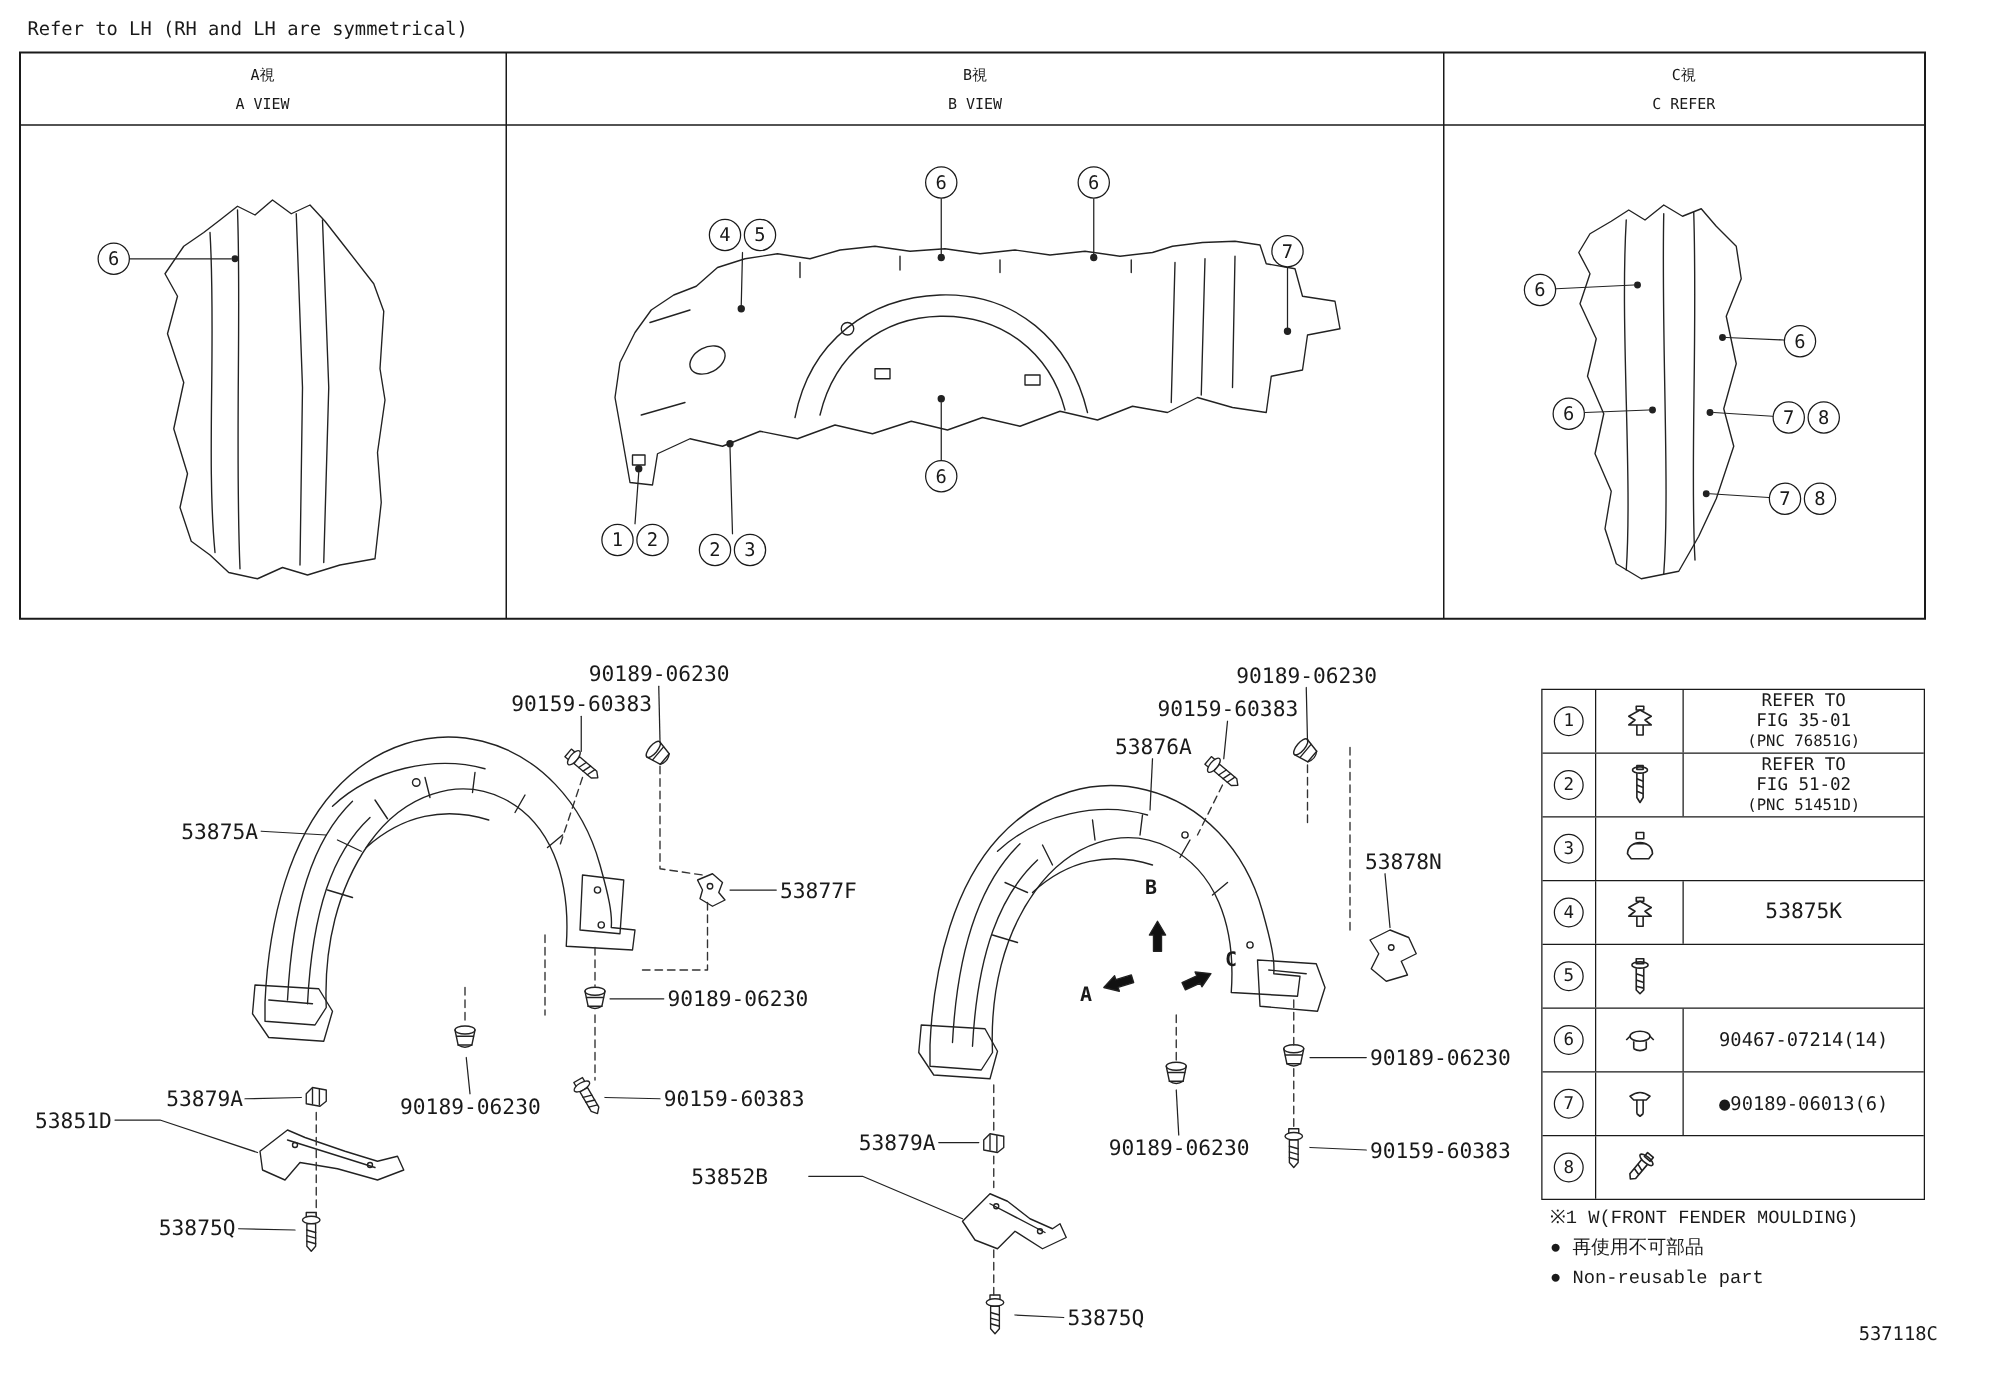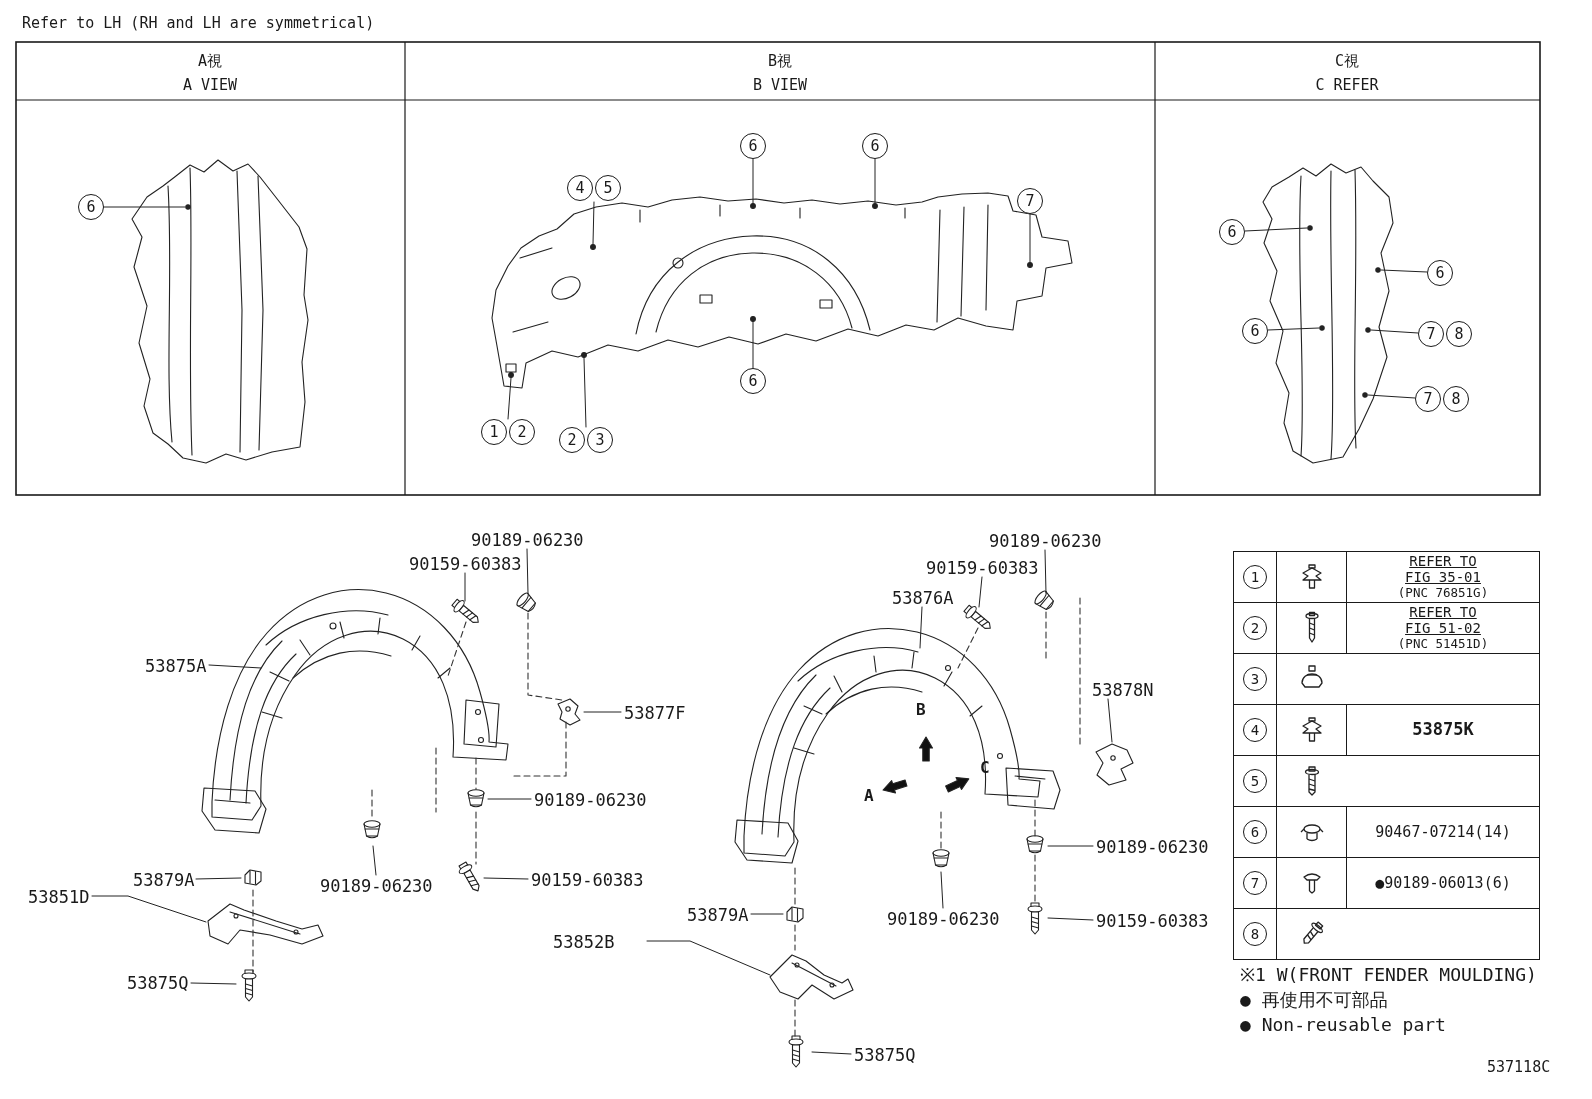--- a/index.html
+++ b/index.html
@@ -1,36 +1,36 @@
 <!DOCTYPE html>
 <html><head>
 <meta charset="utf-8">
 <style>
   html,body{margin:0;padding:0;background:#fff;}
   .stage{position:relative;width:1592px;height:1099px;background:#ffffff;
          font-family:"DejaVu Sans Mono","Liberation Mono",monospace;color:#1a1a1a;overflow:hidden;}
   .art{position:absolute;left:0;top:0;}
   .lbl{position:absolute;white-space:pre;font-size:17px;line-height:1.1;}
   .note{position:absolute;font-size:15px;white-space:pre;}
-  .vtitle{position:absolute;width:200px;text-align:center;font-size:15px;}
+  .vtitle{position:absolute;width:200px;text-align:center;font-size:12px;}
   .co{position:absolute;width:26px;height:26px;border:1.7px solid #1a1a1a;border-radius:50%;
       background:#fff;display:flex;align-items:center;justify-content:center;
       font-size:15px;box-sizing:border-box;}
   .dir{position:absolute;font-size:16px;font-weight:bold;}
   .legend{position:absolute;left:1233px;top:551px;width:307px;border:1.7px solid #1a1a1a;background:#fff;box-sizing:border-box;}
   .lrow{display:grid;grid-template-columns:42px 70px 1fr;height:50px;border-top:1.2px solid #1a1a1a;}
   .lrow:first-child{border-top:none;}
   .lcell{display:flex;align-items:center;justify-content:center;border-left:1.2px solid #1a1a1a;overflow:hidden;}
   .lcell:first-child{border-left:none;}
   .ltext{flex-direction:column;font-size:15px;line-height:1.12;text-align:center;}
-  .ltext .ln{font-size:14px;text-decoration:underline;}
+  .ltext .ln{font-size:14px;}
   .ltext .small{font-size:12.5px;}
-  .ltext.big{font-size:17px;font-weight:bold;}
+  .ltext.big{font-size:17px;font-weight:normal;}
   .co.csmall{position:static;width:24px;height:24px;font-size:14px;}
-  .fnote{position:absolute;font-size:18px;white-space:pre;}
+  .fnote{position:absolute;font-size:15px;white-space:pre;font-family:Liberation Mono, monospace;}
   .docnum{position:absolute;font-size:15px;}
   .tico{display:block;}
 </style>
 </head>
 <body>
 
 <div class="stage">
 
   <svg class="art" width="1592" height="1099" viewBox="0 0 1592 1099">
     <defs>

